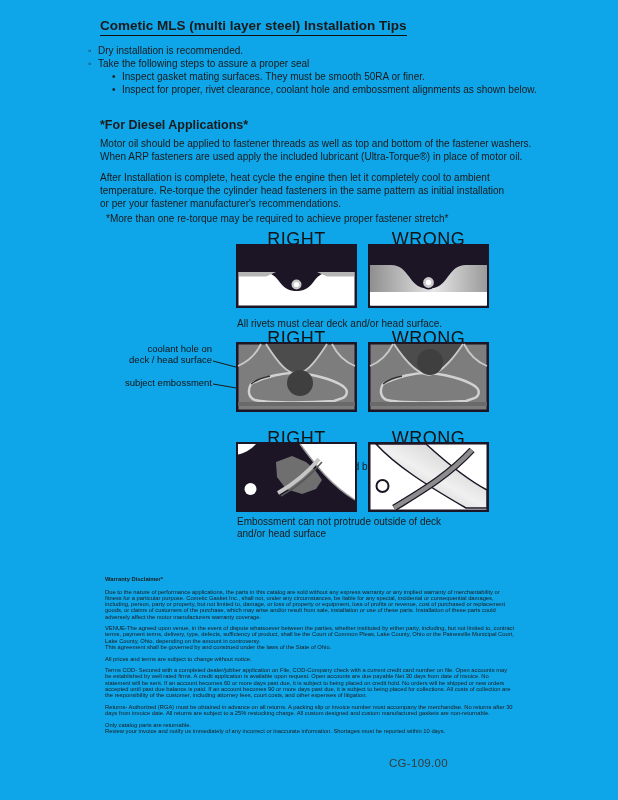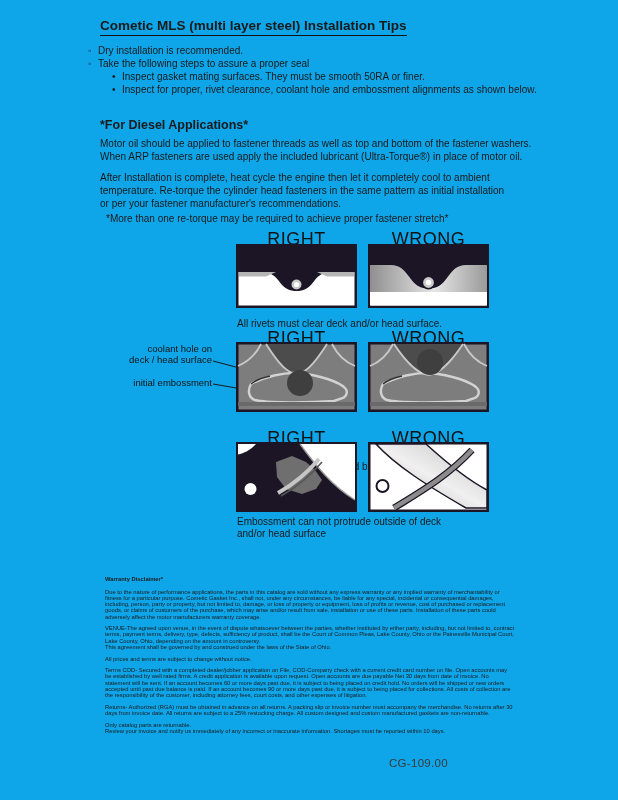--- a/index.html
+++ b/index.html
@@ -78,21 +78,21 @@
     <circle cx="60.5" cy="38.5" r="2.7" fill="#ffffff"></circle>
   </svg>
 
   <div class="abs caption" style="top:312px;margin-top:6px;">All rivets must clear deck and/or head surface.</div>
 
   <div class="abs fig-label" style="left:236px;top:328px;">RIGHT</div>
   <div class="abs fig-label" style="left:368px;top:328px;">WRONG</div>
 
   <div class="abs ann" style="left:115px;top:344px;width:97px;white-space:pre-line;">coolant hole on
 deck / head surface</div>
-  <div class="abs ann" style="left:117px;top:378px;width:95px;">initial embossment</div>
+  <div class="abs ann" style="left:117px;top:378px;width:95px;">subject embossment</div>
 
   <svg class="abs" style="left:212px;top:355px;" width="92" height="45" viewBox="0 0 92 45">
     <line x1="1" y1="6" x2="88" y2="29" stroke="#1a1a1a" stroke-width="1"></line>
     <line x1="1" y1="29" x2="48" y2="37" stroke="#1a1a1a" stroke-width="1"></line>
   </svg>
 
   <svg class="abs diag" style="left:236px;top:342px;" width="121" height="70" viewBox="0 0 121 70">
     <rect x="1.25" y="1.25" width="118.5" height="67.5" fill="#7d7d7d" stroke="#1c1525" stroke-width="2.5"></rect>
     <path d="M2,24 C12,20 20,12 25,2" stroke="#c9c9c9" stroke-width="1.8" fill="none"></path>
     <path d="M119,24 C109,20 101,12 96,2" stroke="#c9c9c9" stroke-width="1.8" fill="none"></path>

